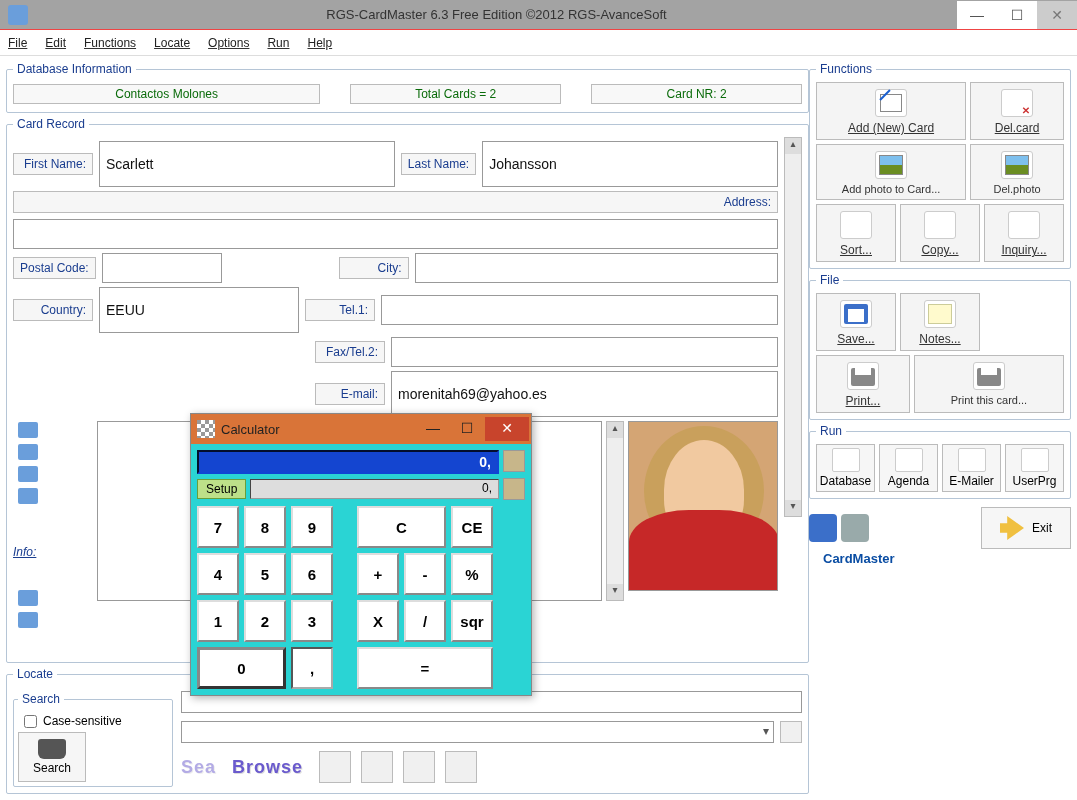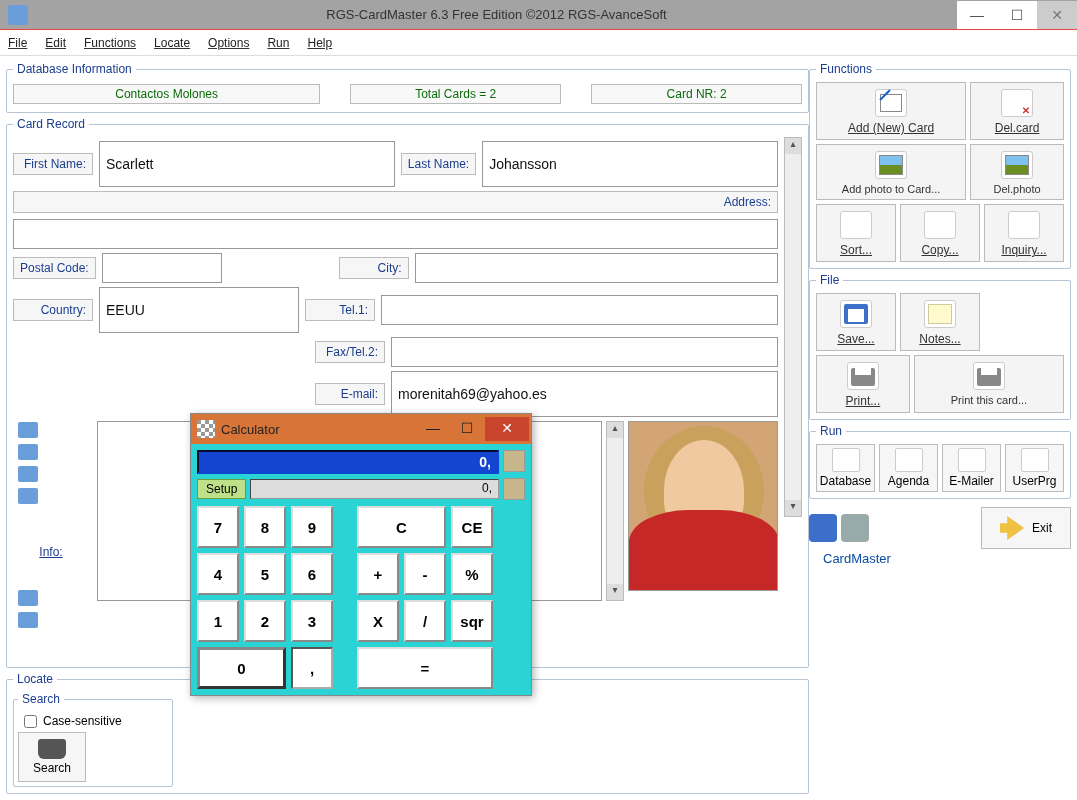--- a/index.html
+++ b/index.html
@@ -166,21 +166,21 @@
             <div class="form-label" style="min-width:70px">Fax/Tel.2:</div>
             <div class="form-input"></div>
           </div>
           <div class="form-row">
             <div style="min-width:296px"></div>
             <div class="form-label" style="min-width:70px">E-mail:</div>
             <div class="form-input">morenitah69@yahoo.es</div>
           </div>
 
           <div class="info-area">
-            <div style="width:80px; text-align:center; padding-right:4px;">
+            <div style="width:80px; text-align:left; padding-right:4px;font-style:italic;">
               <div class="info-sidebar" style="align-items:flex-end;">
                 <div class="mini-ico"></div>
                 <div class="mini-ico"></div>
                 <div class="mini-ico"></div>
                 <div class="mini-ico"></div>
               </div>
               <span class="info-label">Info:</span>
               <div class="info-sidebar" style="align-items:flex-end; margin-top:30px;">
                 <div class="mini-ico"></div>
                 <div class="mini-ico"></div>
@@ -216,20 +216,39 @@
             <input type="checkbox" style="">
             <span>Case-sensitive</span>
           </div>
           <div style="display:flex; gap:6px; align-items:flex-end;">
             <div class="search-btn">
               <div class="ico"></div>
               <div>Search</div>
             </div>
           </div>
         </fieldset>
+        <div style="flex:1;">
+          <div class="case-row">
+            <div class="search-input"></div>
+          </div>
+          <div class="case-row">
+            <div class="combo" style="flex:1"></div>
+            <div style="width:22px;height:22px;border:1px solid #bbb;background:#f0f0f0;"></div>
+          </div>
+          <div class="case-row" style="gap:16px;">
+            <span class="browse-text" style="opacity:0.5">Sea</span>
+            <span class="browse-text">Browse</span>
+            <div class="nav-icons">
+              <div class="nico"></div>
+              <div class="nico"></div>
+              <div class="nico"></div>
+              <div class="nico"></div>
+            </div>
+          </div>
+        </div>
       </div>
     </fieldset>
   </div>
 
   <div class="right">
     <fieldset>
       <legend>Functions</legend>
       <div class="func-grid" style="grid-template-columns: 1.6fr 1fr;">
         <div class="big-btn">
           <div class="ico add-card"></div>
@@ -314,21 +333,21 @@
       <div class="logo-block">
         <div class="ico1"></div>
         <div class="ico2"></div>
       </div>
       <div style="flex:1"></div>
       <div class="exit-btn">
         <div class="ico"></div>
         <span>Exit</span>
       </div>
     </div>
-    <div style="color:#0a4da3;font-weight:normal;font-size:13px;margin-top:-2px;margin-left:14px;">CardMaster</div>
+    <div style="color:#0a4da3;font-weight:bold;font-size:13px;margin-top:-2px;margin-left:14px;">CardMaster</div>
   </div>
 </div>
 
 <div class="calc">
   <div class="ctitle">
     <div class="cicon"></div>
     <div class="ctext">Calculator</div>
     <div class="cbtn">—</div>
     <div class="cbtn">☐</div>
     <div class="cbtn cx">✕</div>

